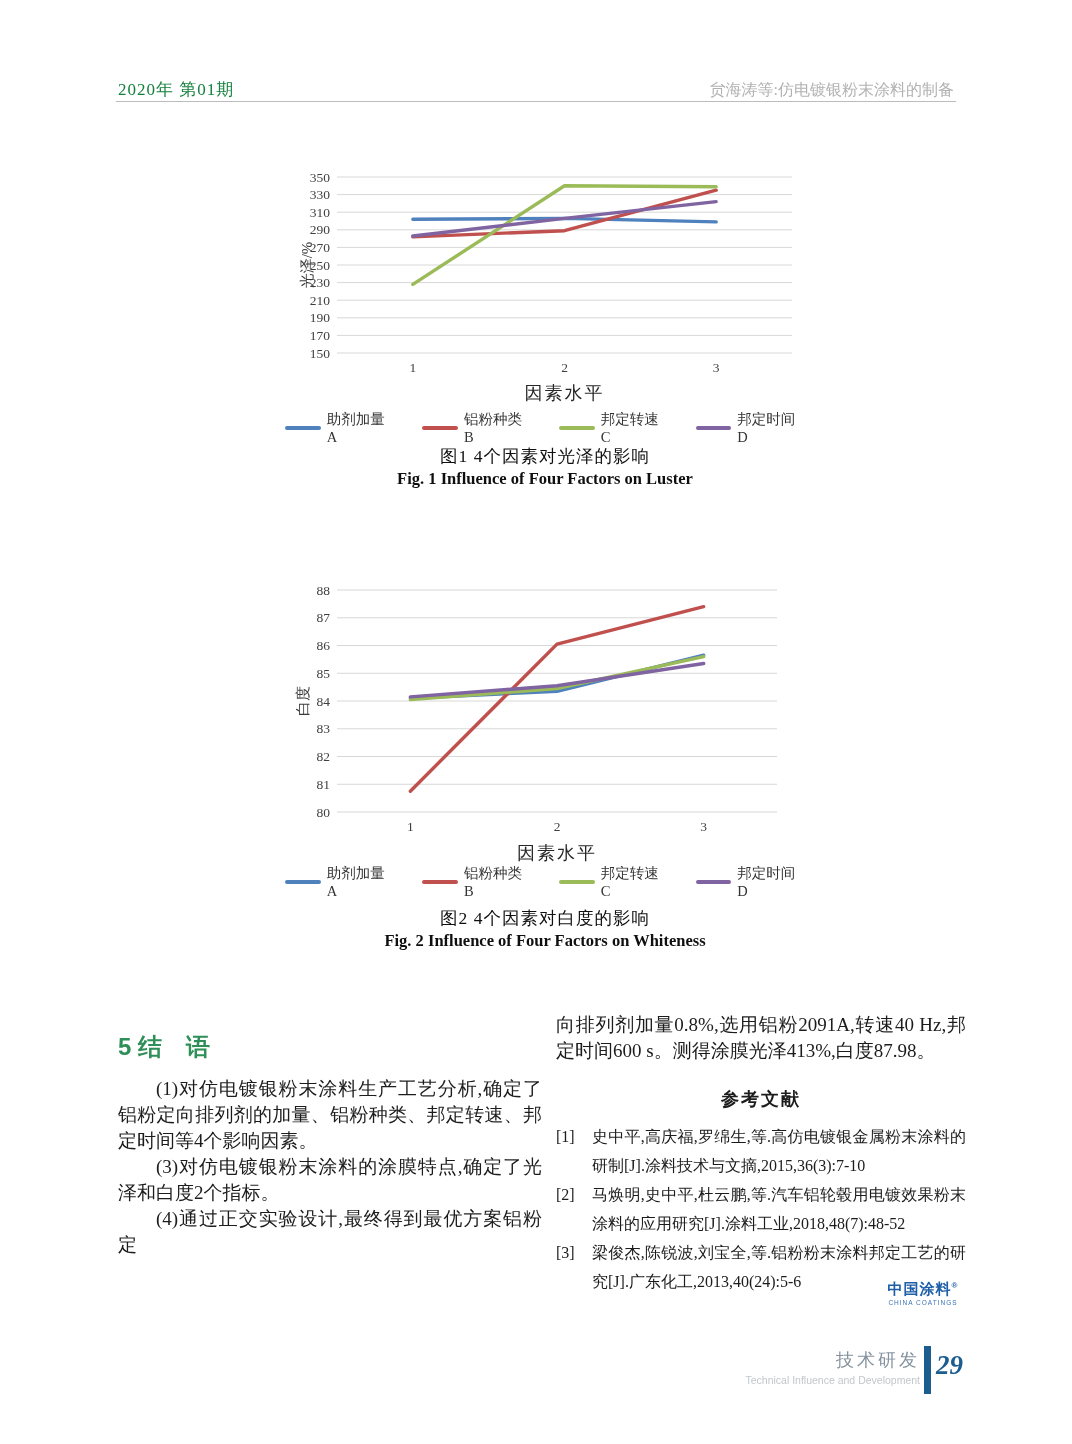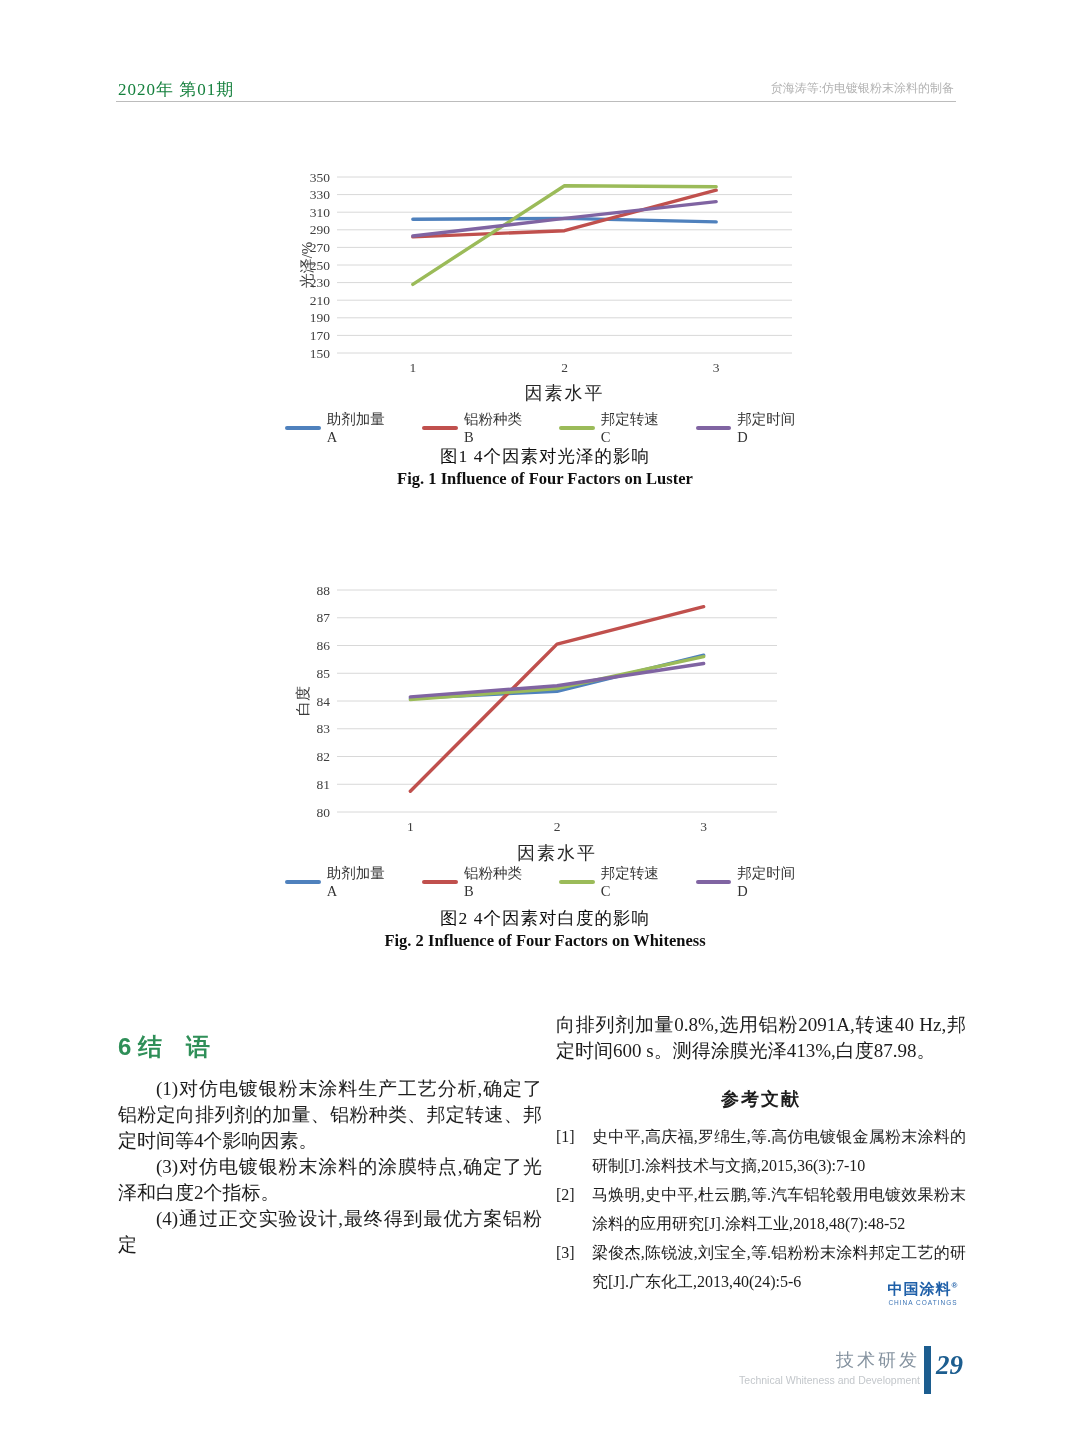--- a/index.html
+++ b/index.html
@@ -2,21 +2,21 @@
 <html><head>
 <meta charset="utf-8">
 <style>
   *{margin:0;padding:0;box-sizing:border-box}
   html,body{width:1072px;height:1444px;background:#ffffff}
   body{position:relative;font-family:"Liberation Serif",serif;color:#222;overflow:hidden}
   .abs{position:absolute}
 
   
   .header-left{left:118px;top:78px;font-size:17px;color:#15803d;letter-spacing:1px}
-  .header-right{left:460px;top:80px;width:494px;text-align:right;font-size:12px;color:#b2b2b2}
+  .header-right{left:460px;top:80px;width:494px;text-align:right;font-size:16px;color:#b2b2b2}
   .header-rule{left:116px;top:101px;width:840px;height:1px;background:#bcbcbc}
 
   
   svg text.tick{font-family:"Liberation Serif",serif;font-size:13.5px;fill:#3f3f3f}
   .ytitle{white-space:nowrap;font-size:15px;color:#3a3a3a;transform:translate(-50%,-50%) rotate(-90deg)}
   .xtitle{font-size:18px;color:#262626;text-align:center;letter-spacing:2px}
   .legend{display:flex;justify-content:center;align-items:center;gap:28px}
   .legend-item{display:flex;align-items:center;gap:6px;font-size:14.5px;color:#333}
   .legend-line{width:36px;height:4px;border-radius:2px;background:#888}
   .cap-cn{font-size:17.5px;font-weight:normal;text-align:center;color:#0f0f0f;letter-spacing:1px}
@@ -150,21 +150,21 @@
   </span>
   <span class="legend-item">
     <span class="legend-line" style="background: rgb(128, 100, 162);"></span>
     <span>邦定时间D</span>
   </span>
 </div>
 <div class="abs cap-cn" style="left:285px;top:906px;width:520px">图2  4个因素对白度的影响</div>
 <div class="abs cap-en" style="left:285px;top:931px;width:520px">Fig. 2   Influence of Four Factors on Whiteness</div>
 
 <div class="abs col left-col">
-  <h2 class="section-heading">6  结　语</h2>
+  <h2 class="section-heading">5  结　语</h2>
   <p class="indent">(1)对仿电镀银粉末涂料生产工艺分析,确定了铝粉定向排列剂的加量、铝粉种类、邦定转速、邦定时间等4个影响因素。</p>
   <p class="indent">(3)对仿电镀银粉末涂料的涂膜特点,确定了光泽和白度2个指标。</p>
   <p class="indent">(4)通过正交实验设计,最终得到最优方案铝粉定</p>
 </div>
 
 <div class="abs col right-col">
   <p>向排列剂加量0.8%,选用铝粉2091A,转速40 Hz,邦定时间600 s。测得涂膜光泽413%,白度87.98。</p>
   <div class="ref-heading">参考文献</div>
   <div class="ref-item">
     <span class="ref-index">[1]</span>
@@ -179,15 +179,15 @@
     <span class="ref-text">梁俊杰,陈锐波,刘宝全,等.铝粉粉末涂料邦定工艺的研究[J].广东化工,2013,40(24):5-6</span>
   </div>
 </div>
 
 <div class="abs logo">
   <div class="logo-cn"><span>中国涂料</span><span class="logo-reg">®</span></div>
   <div class="logo-en">CHINA COATINGS</div>
 </div>
 
 <div class="abs footer-cn">技术研发</div>
-<div class="abs footer-en">Technical Whiteness and Development</div>
+<div class="abs footer-en">Technical Influence and Development</div>
 <div class="abs footer-bar"></div>
 <div class="abs footer-num">29</div>
 
 </body></html>

